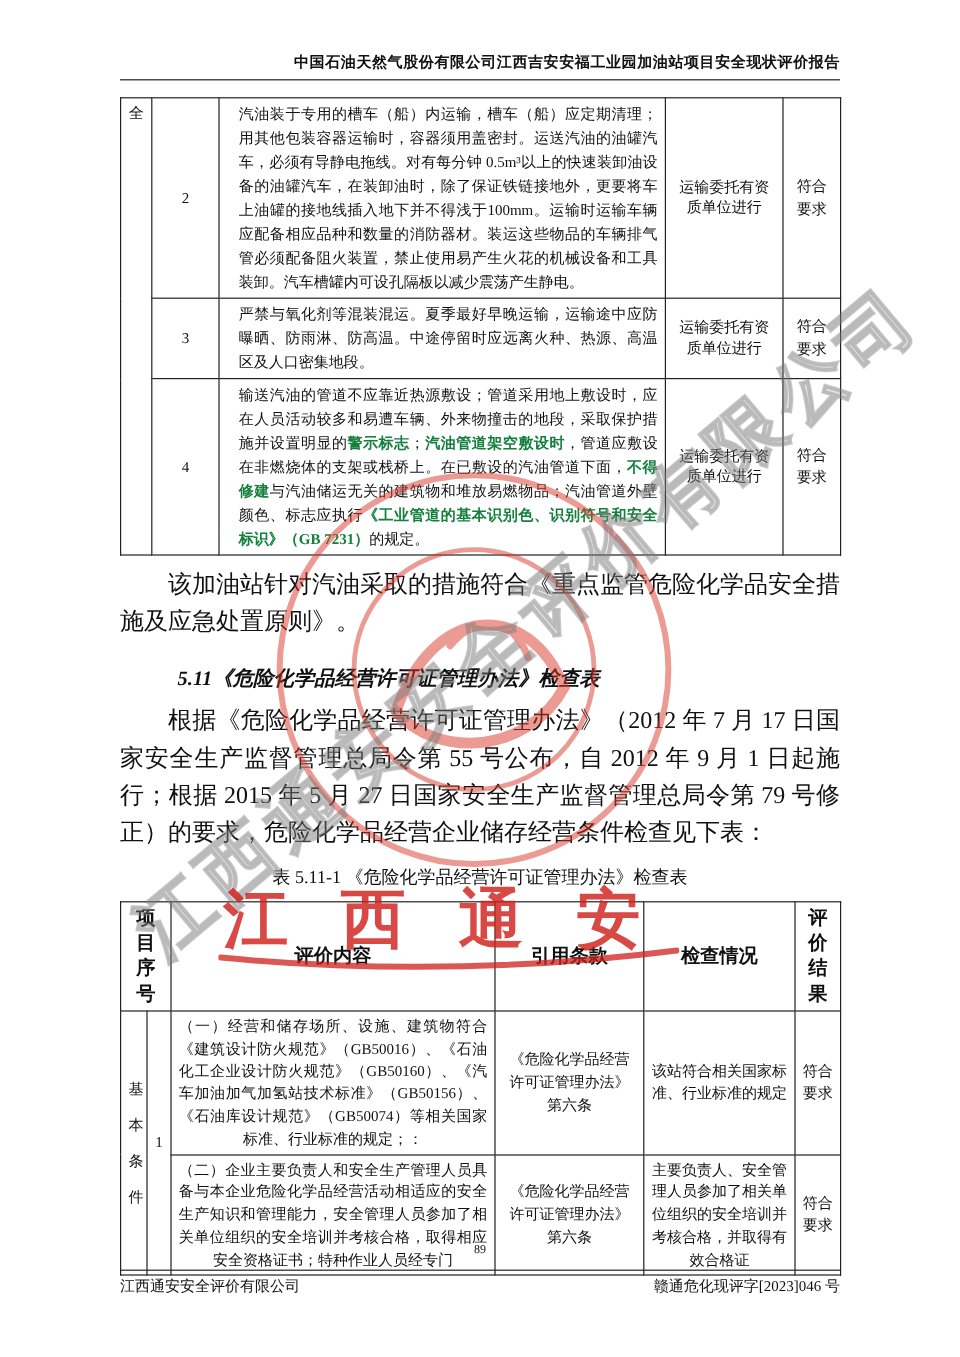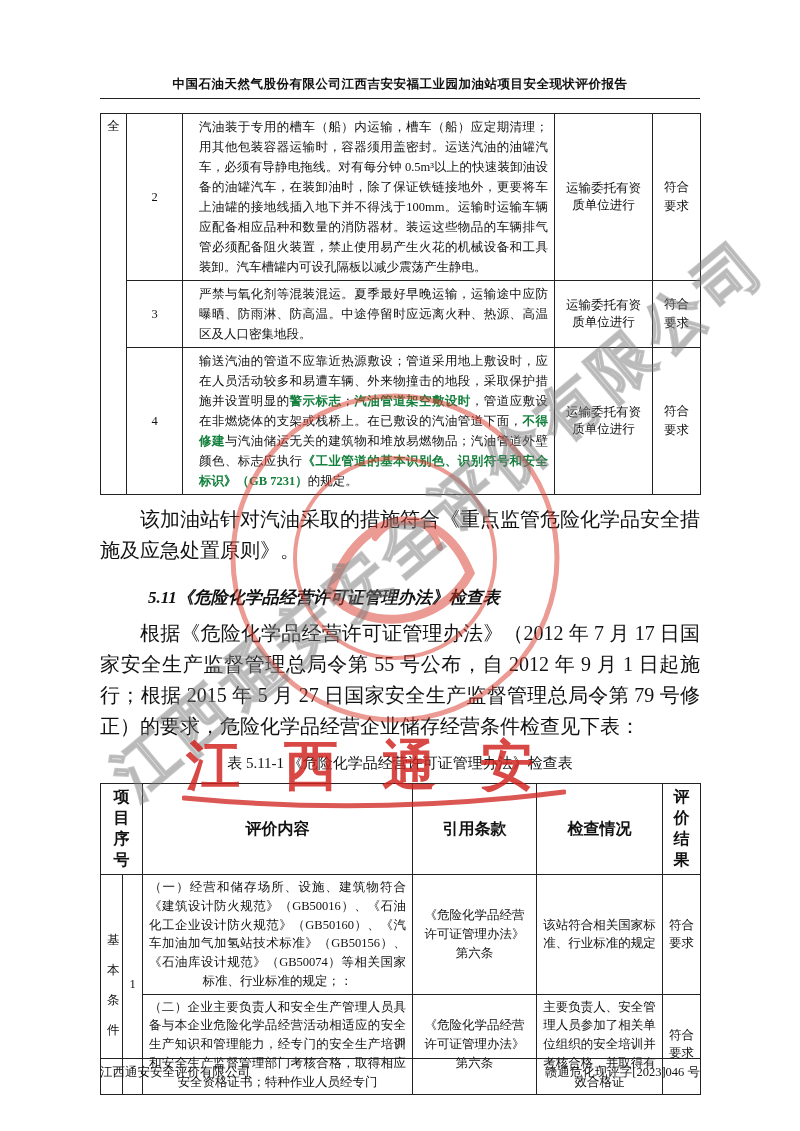--- a/index.html
+++ b/index.html
@@ -5,21 +5,21 @@
   * { margin:0; padding:0; box-sizing:border-box; }
   html,body { background:#888; }
   body { font-family:"Liberation Serif","DejaVu Serif",serif; color:#111; }
   .page {
     position:relative; width:800px; height:1131px; margin:0 auto;
     background:#ffffff; overflow:hidden;
   }
   .content { position:absolute; left:100px; right:100px; top:0; z-index:1; }
 
   
-  .head-title { margin-top:76px; text-align:center; font-size:12.5px; font-weight:bold; letter-spacing:0.5px; }
+  .head-title { margin-top:44px; text-align:right; font-size:12.5px; font-weight:bold; letter-spacing:0.5px; }
   .head-line { border-top:1.5px solid #222; margin-top:5px; }
 
   
   table { border-collapse:collapse; width:100%; font-size:12.5px; table-layout:fixed; }
   td, th { border:1px solid #222; padding:3px 6px; vertical-align:middle; word-break:break-all; }
   th { font-weight:bold; font-size:16px; text-align:center; }
   .center { text-align:center; }
   .pre { white-space:pre-line; }
   .t1 { margin-top:14px; }
   .t1 td.cell-content { text-align:justify; line-height:1.6;padding-left:16px; }
@@ -149,21 +149,21 @@
 条
 件</td>
           <td class="center" rowspan="2">1</td>
           <td class="cell-content2">（一）经营和储存场所、设施、建筑物符合《建筑设计防火规范》（GB50016）、《石油化工企业设计防火规范》（GB50160）、《汽车加油加气加氢站技术标准》（GB50156）、《石油库设计规范》（GB50074）等相关国家标准、行业标准的规定；：</td>
           <td class="center">《危险化学品经营许可证管理办法》第六条</td>
           <td class="center">该站符合相关国家标准、行业标准的规定</td>
           <td class="center pre result">符合
 要求</td>
         </tr>
         <tr>
-          <td class="cell-content2">（二）企业主要负责人和安全生产管理人员具备与本企业危险化学品经营活动相适应的安全生产知识和管理能力，经专门的安全生产培训和安全生产监督管理部门考核合格，取得相应安全资格证书；特种作业人员经专门</td>
+          <td class="cell-content2">（二）企业主要负责人和安全生产管理人员具备与本企业危险化学品经营活动相适应的安全生产知识和管理能力，安全管理人员参加了相关单位组织的安全培训并考核合格，取得相应安全资格证书；特种作业人员经专门</td>
           <td class="center">《危险化学品经营许可证管理办法》第六条</td>
           <td class="center">主要负责人、安全管理人员参加了相关单位组织的安全培训并考核合格，并取得有效合格证</td>
           <td class="center pre result">符合
 要求</td>
         </tr>
       </tbody>
     </table>
 
   </div>
 

